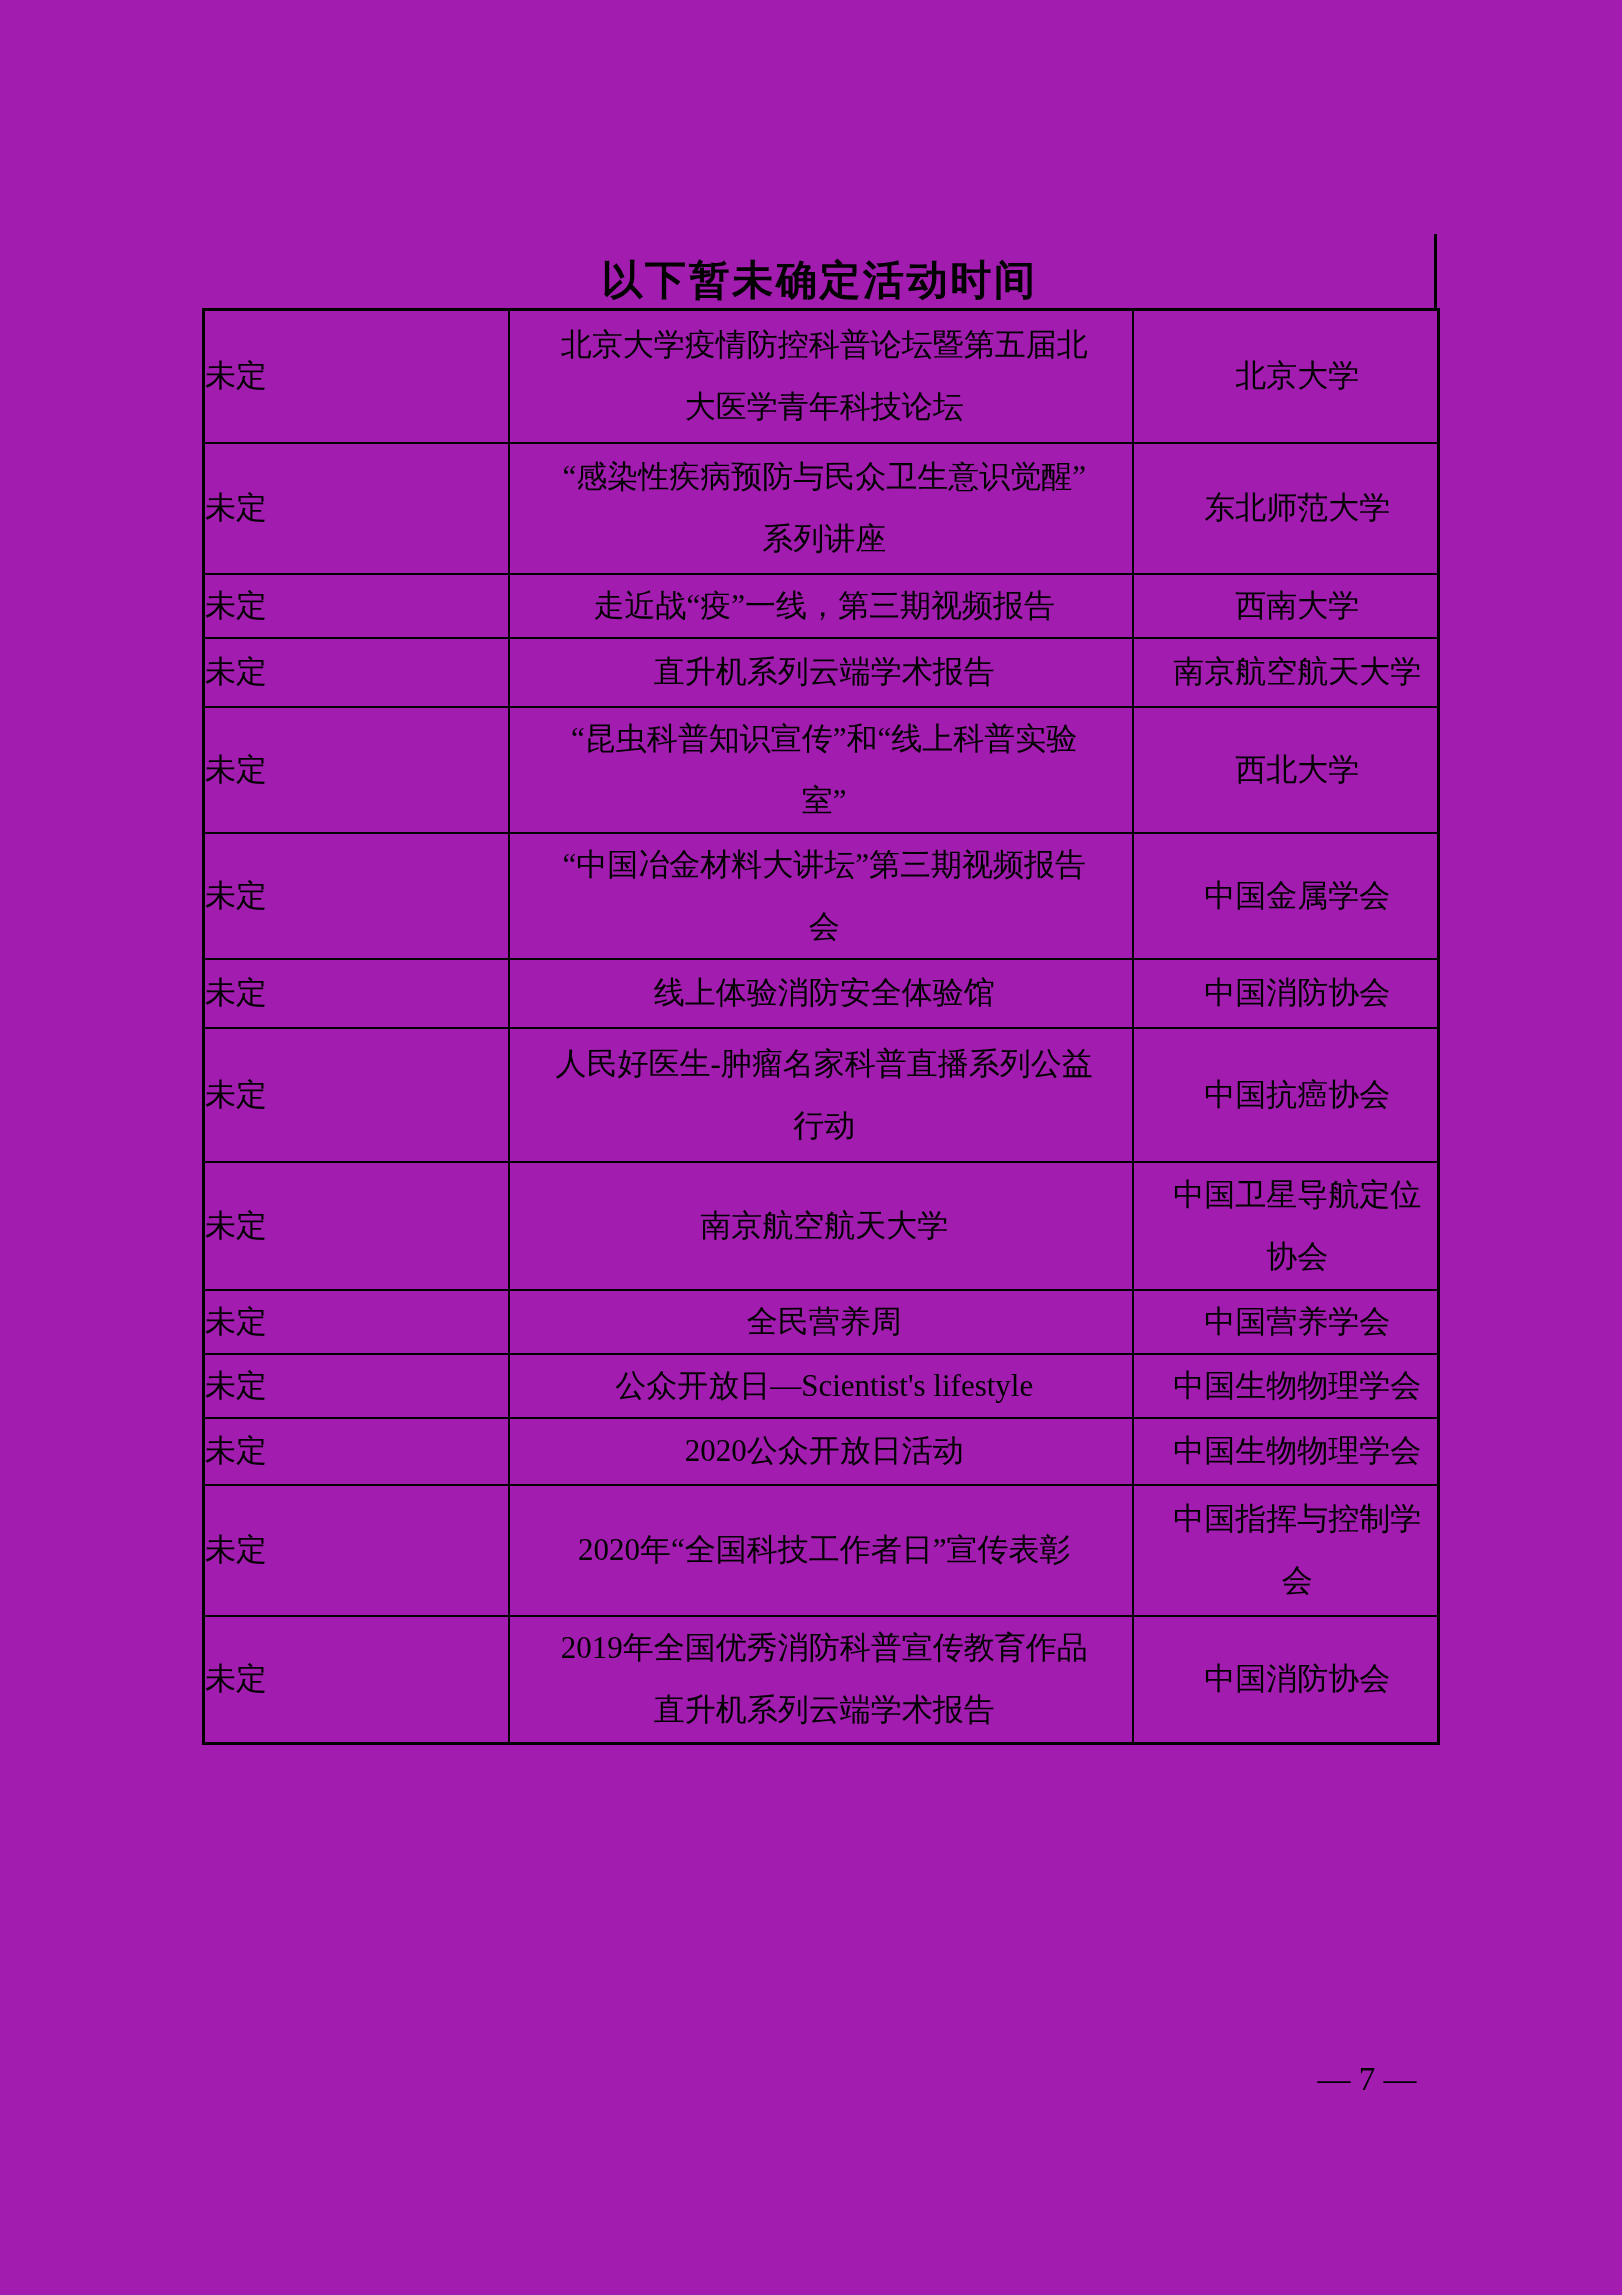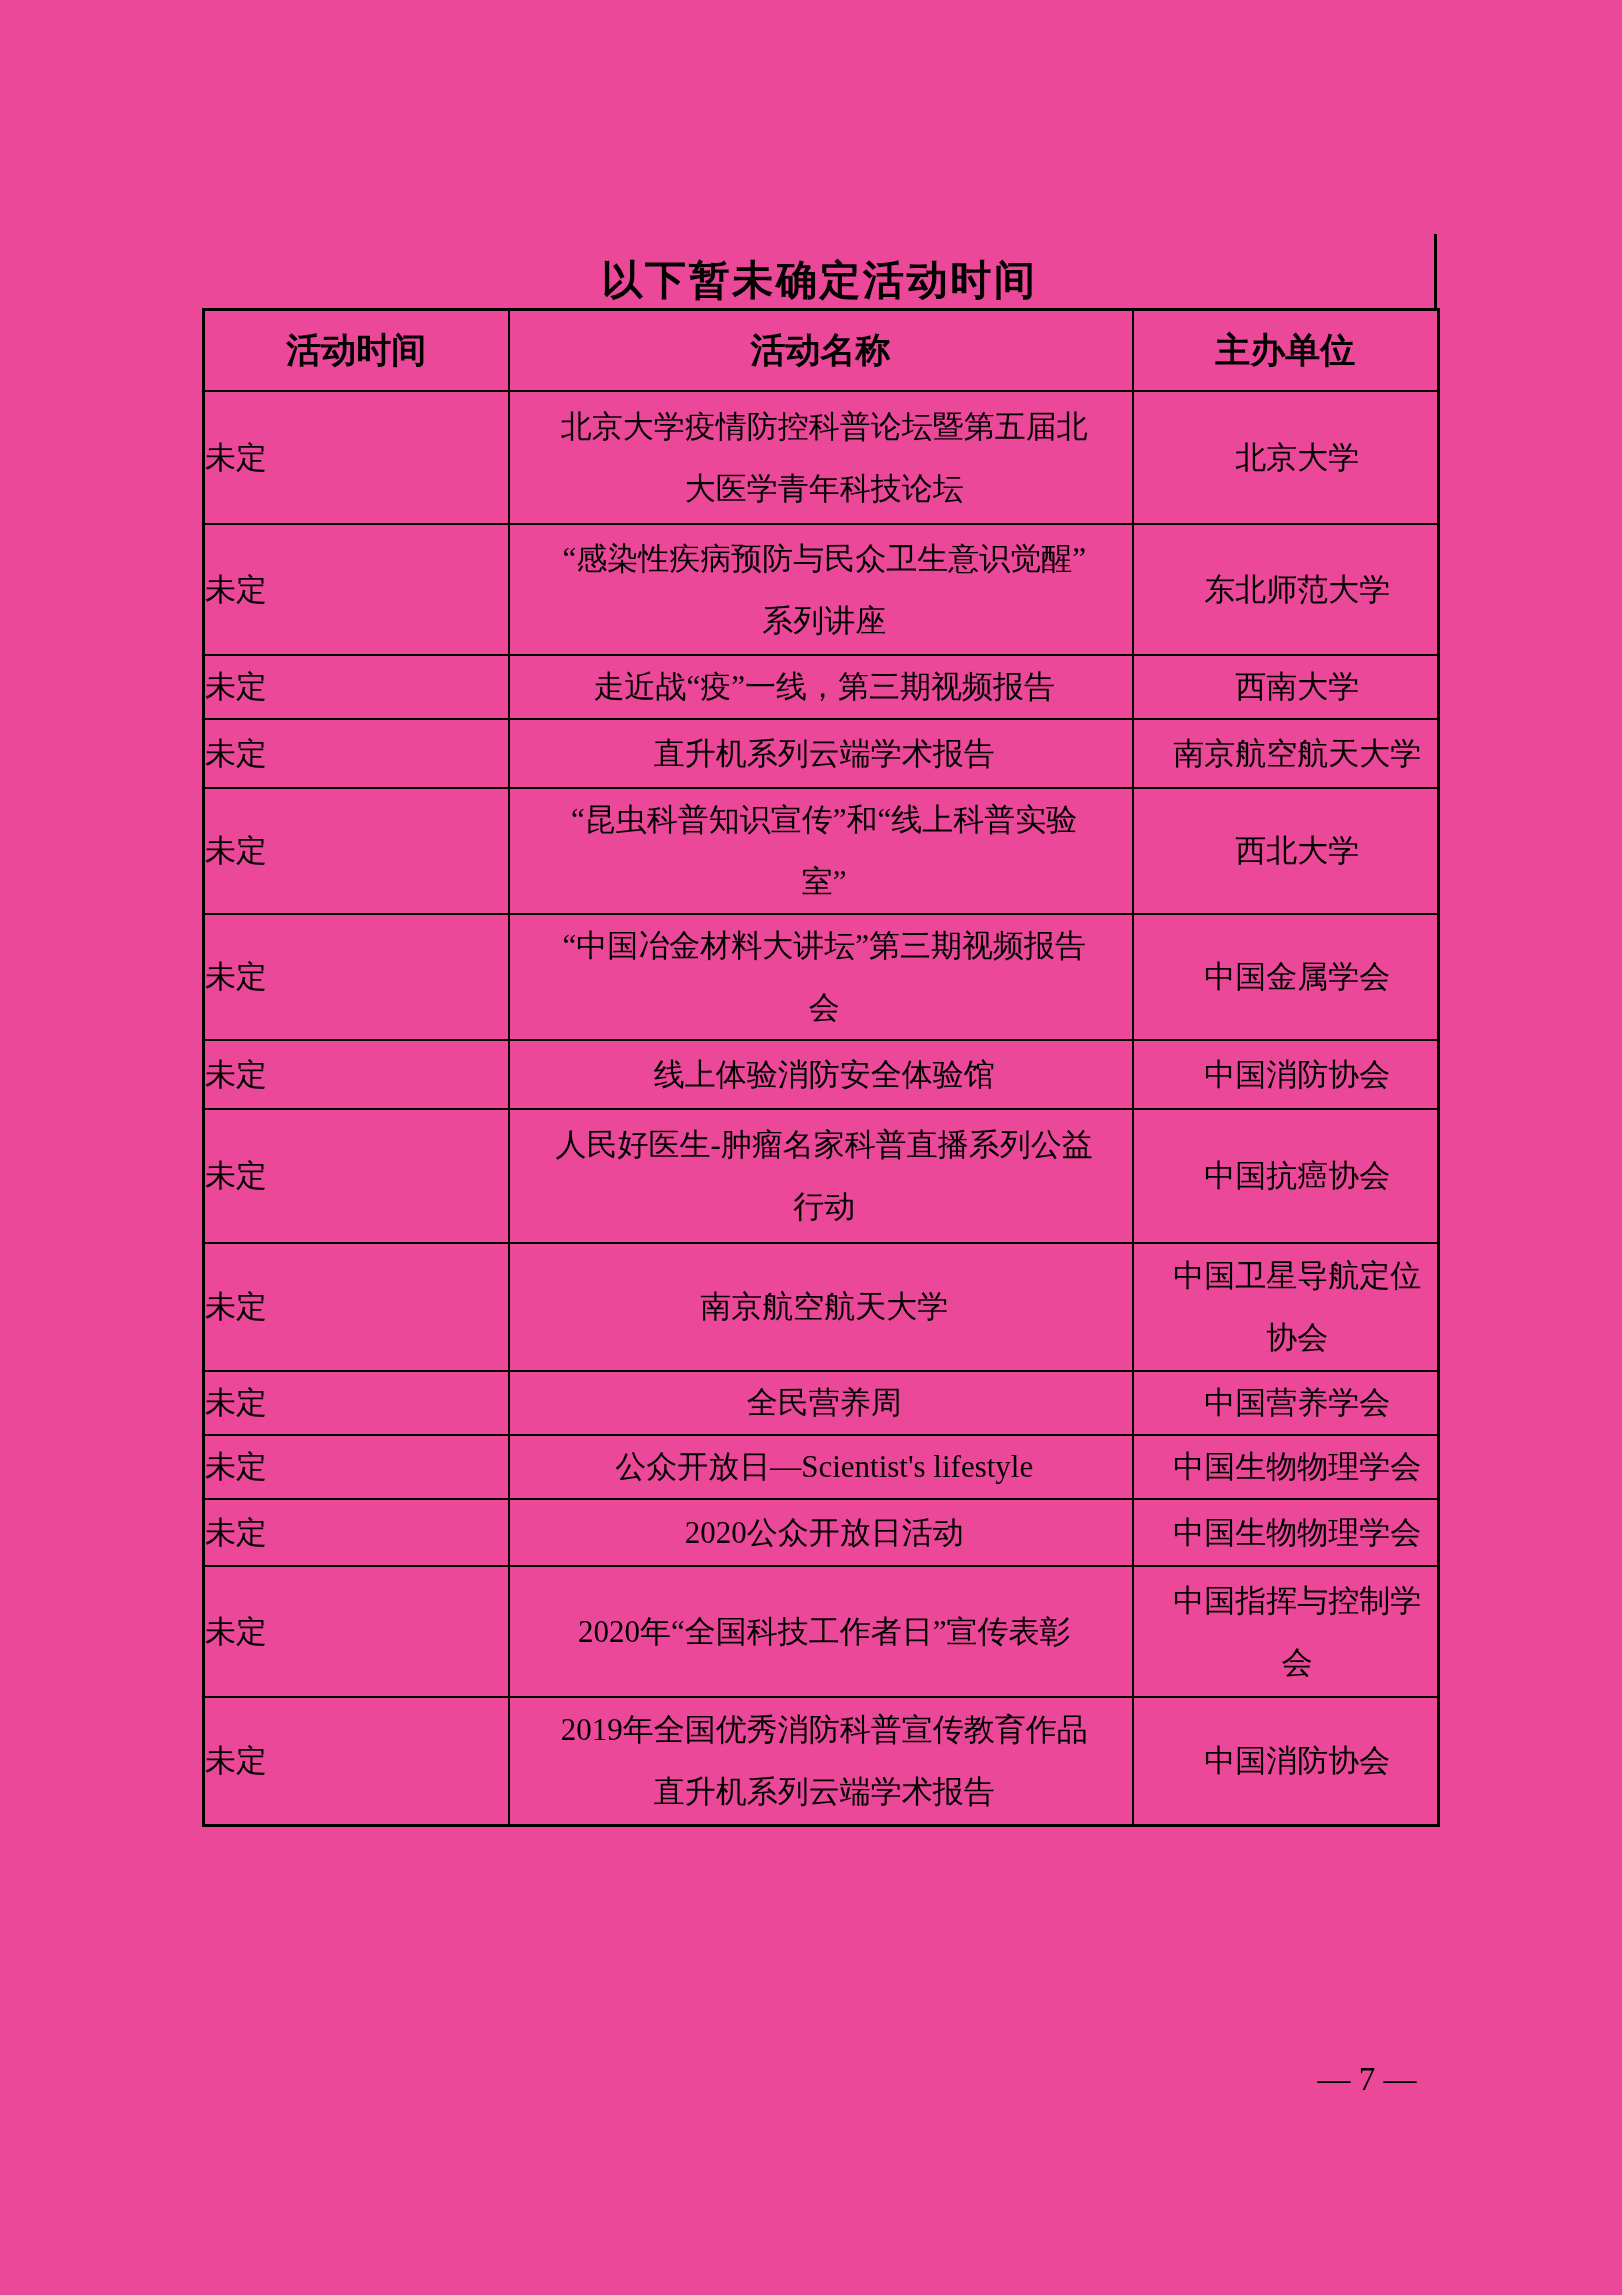--- a/index.html
+++ b/index.html
@@ -1,19 +1,19 @@
 <!DOCTYPE html>
 <html style="font-size:10.5px"><head>
 <meta charset="utf-8">
 <style>
   html,body { margin:0; padding:0; background:#e8e8e8; }
   .page {
     position:relative;
     width:1623px; height:2295px;
-    background:#ec4899;
+    background:#a21caf;
     overflow:hidden;
     font-family:"Liberation Serif","DejaVu Serif",serif;
     color:#000;
   }
   .doc-title {
     position:absolute;
     left:202px; top:258px; width:1235px;
     text-align:center;
     font-family:"Liberation Sans","DejaVu Sans",sans-serif;
     font-weight:700;
@@ -95,25 +95,20 @@
 
   <div class="border-stub"></div>
 
   <table class="activity-table">
     <colgroup>
       <col style="width:305px">
       <col style="width:624px">
       <col style="width:306px">
     </colgroup>
     <tbody>
-        <tr>
-      <th>活动时间</th>
-      <th>活动名称</th>
-      <th>主办单位</th>
-    </tr>
     <tr class="rh203">
       <td class="cell-time">未定</td>
       <td class="cell-name">北京大学疫情防控科普论坛暨第五届北
 大医学青年科技论坛</td>
       <td class="cell-org">北京大学</td>
     </tr>
     <tr class="rh200">
       <td class="cell-time">未定</td>
       <td class="cell-name">“感染性疾病预防与民众卫生意识觉醒”
 系列讲座</td>

